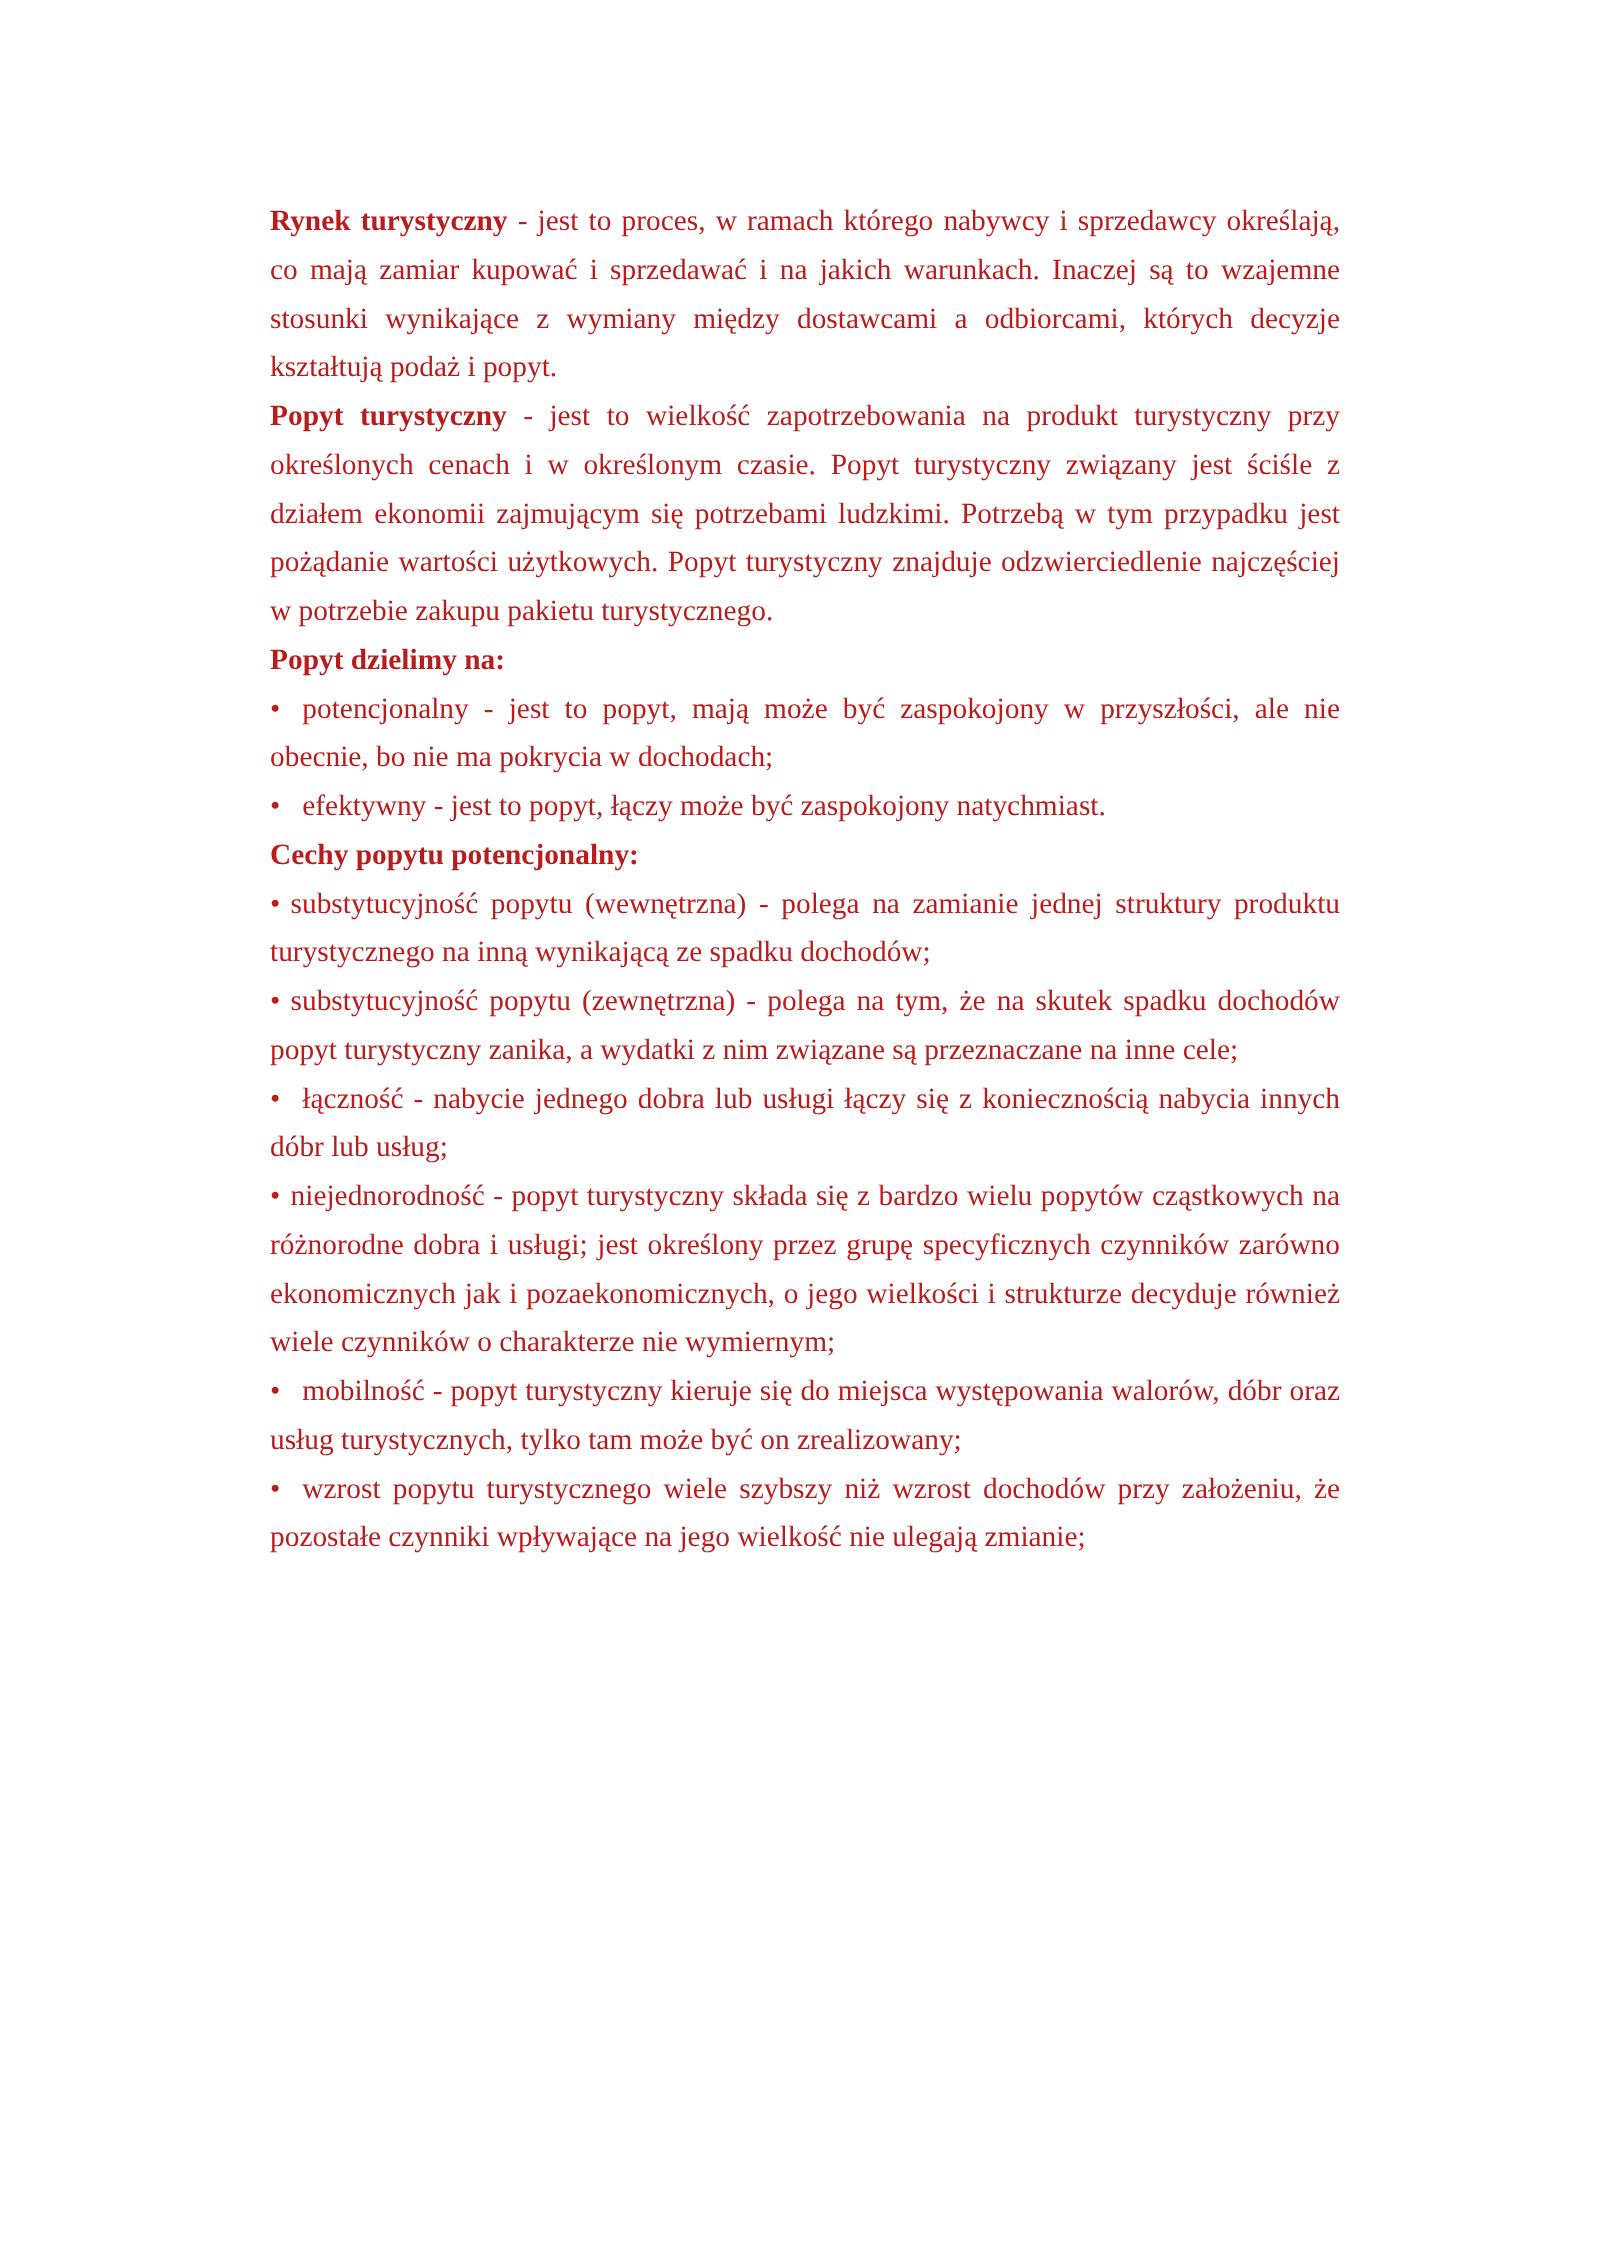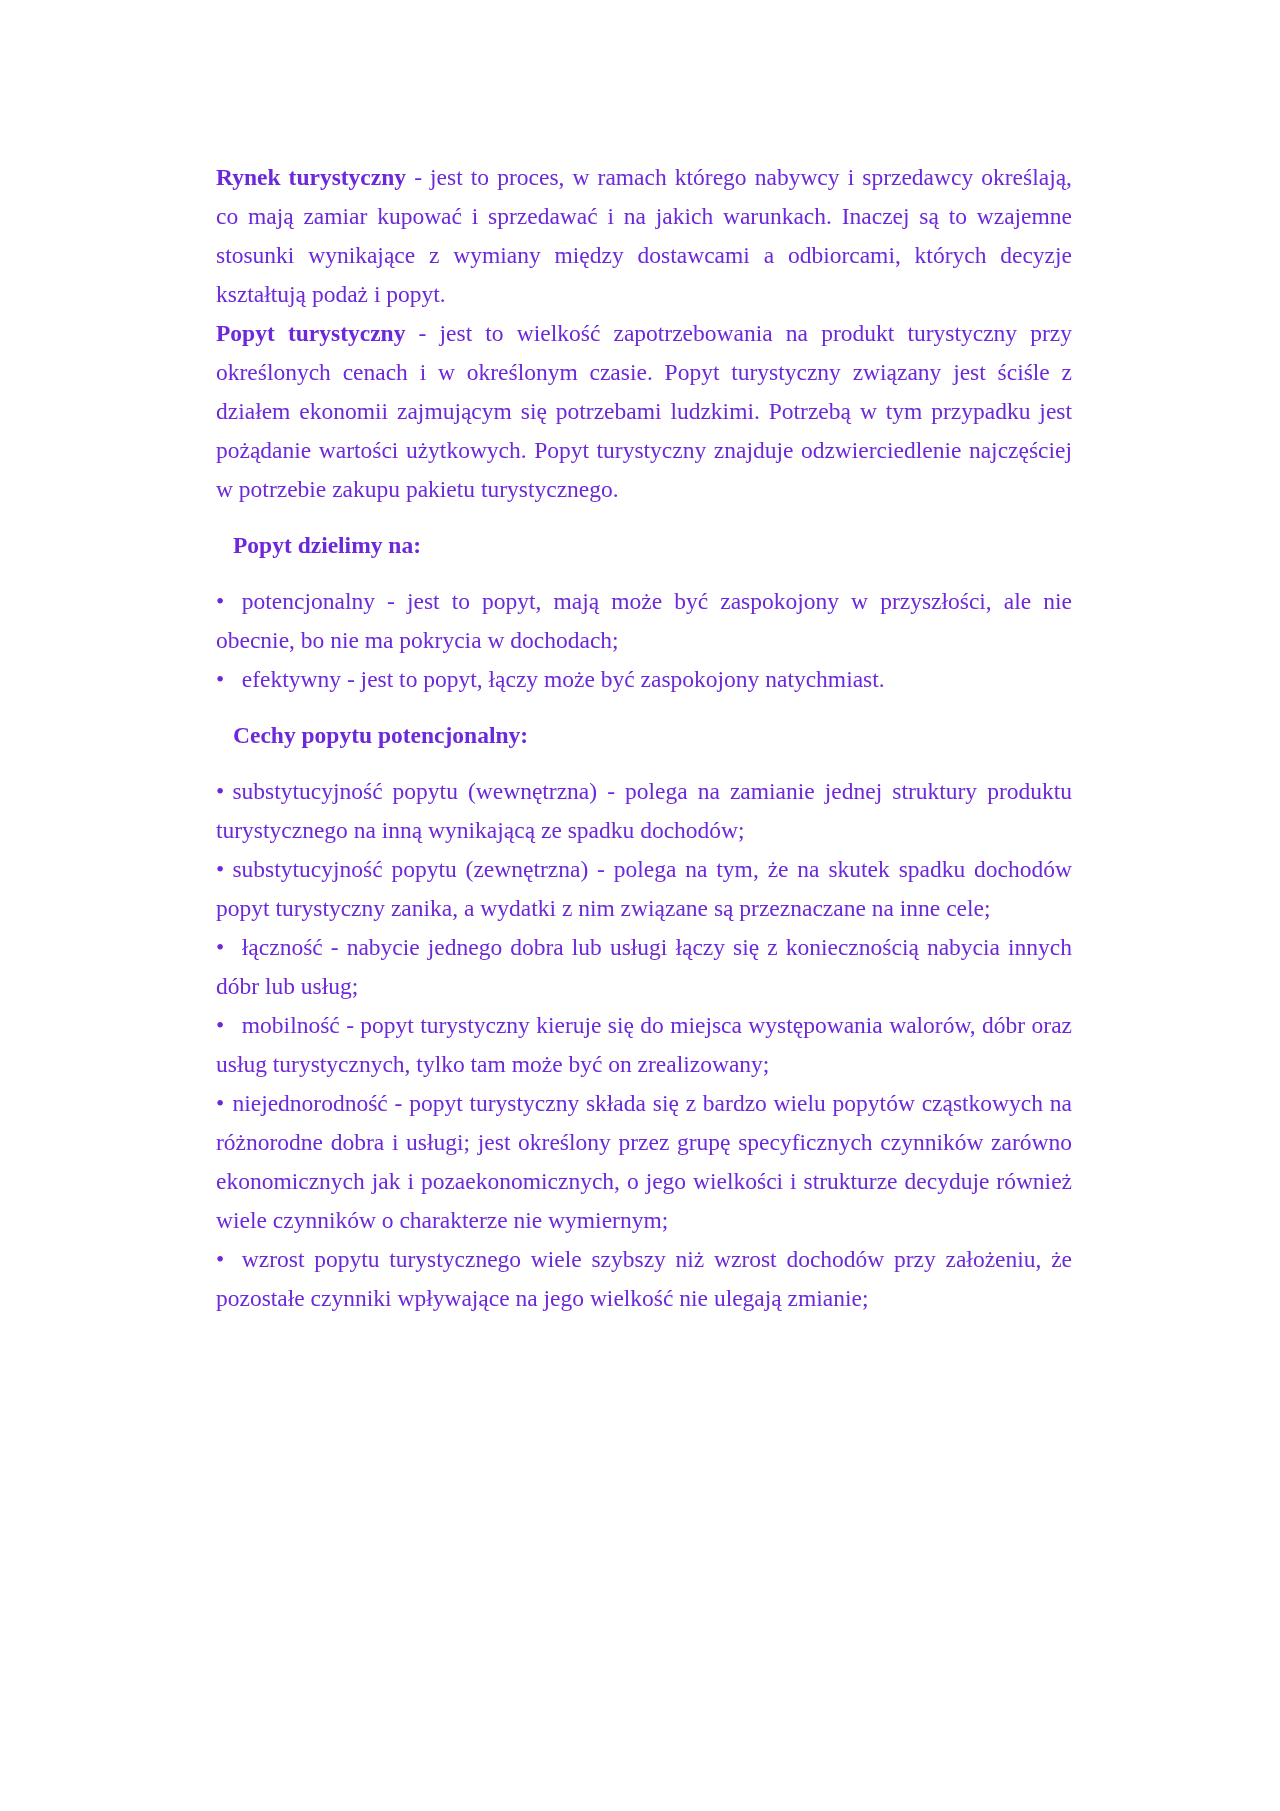--- a/index.html
+++ b/index.html
@@ -14,31 +14,31 @@
       overflow: hidden;
     }
     .page {
       position: absolute;
       left: 216px;
       top: 158px;
       width: 856px;
       font-family: "Liberation Serif", "DejaVu Serif", serif;
       font-size: 23.5px;
       line-height: 39px;
-      color: #6d28d9;
+      color: #b91c1c;
     }
     .para {
       margin: 0;
       text-align: justify;
     }
     .term {
       font-weight: bold;
     }
     .heading {
-      margin: 17px;
+      margin: 0;
       font-weight: bold;
     }
     .list {
       list-style: none;
       margin: 0;
       padding: 0;
     }
     .list li {
       margin: 0;
       text-align: justify;
@@ -65,18 +65,18 @@
   <ul class="list">
     <li><span class="bullet">•</span><span>potencjonalny - jest to popyt, mają może być zaspokojony w przyszłości, ale nie obecnie, bo nie ma pokrycia w dochodach;</span></li>
     <li><span class="bullet">•</span><span>efektywny - jest to popyt, łączy może być zaspokojony natychmiast.</span></li>
   </ul>
 
   <p class="heading">Cechy popytu potencjonalny:</p>
   <ul class="list">
     <li><span class="bullet-tight">•</span><span>substytucyjność popytu (wewnętrzna) - polega na zamianie jednej struktury produktu turystycznego na inną wynikającą ze spadku dochodów;</span></li>
     <li><span class="bullet-tight">•</span><span>substytucyjność popytu (zewnętrzna) - polega na tym, że na skutek spadku dochodów popyt turystyczny zanika, a wydatki z nim związane są przeznaczane na inne cele;</span></li>
     <li><span class="bullet">•</span><span>łączność - nabycie jednego dobra lub usługi łączy się z koniecznością nabycia innych dóbr lub usług;</span></li>
+    <li><span class="bullet-tight">•</span><span>niejednorodność - popyt turystyczny składa się z bardzo wielu popytów cząstkowych na różnorodne dobra i usługi; jest określony przez grupę specyficznych czynników zarówno ekonomicznych jak i pozaekonomicznych, o jego wielkości i strukturze decyduje również wiele czynników o charakterze nie wymiernym;</span></li>
     <li><span class="bullet">•</span><span>mobilność - popyt turystyczny kieruje się do miejsca występowania walorów, dóbr oraz usług turystycznych, tylko tam może być on zrealizowany;</span></li>
-    <li><span class="bullet-tight">•</span><span>niejednorodność - popyt turystyczny składa się z bardzo wielu popytów cząstkowych na różnorodne dobra i usługi; jest określony przez grupę specyficznych czynników zarówno ekonomicznych jak i pozaekonomicznych, o jego wielkości i strukturze decyduje również wiele czynników o charakterze nie wymiernym;</span></li>
     <li><span class="bullet">•</span><span>wzrost popytu turystycznego wiele szybszy niż wzrost dochodów przy założeniu, że pozostałe czynniki wpływające na jego wielkość nie ulegają zmianie;</span></li>
   </ul>
 
 </div>
 
 </body></html>

